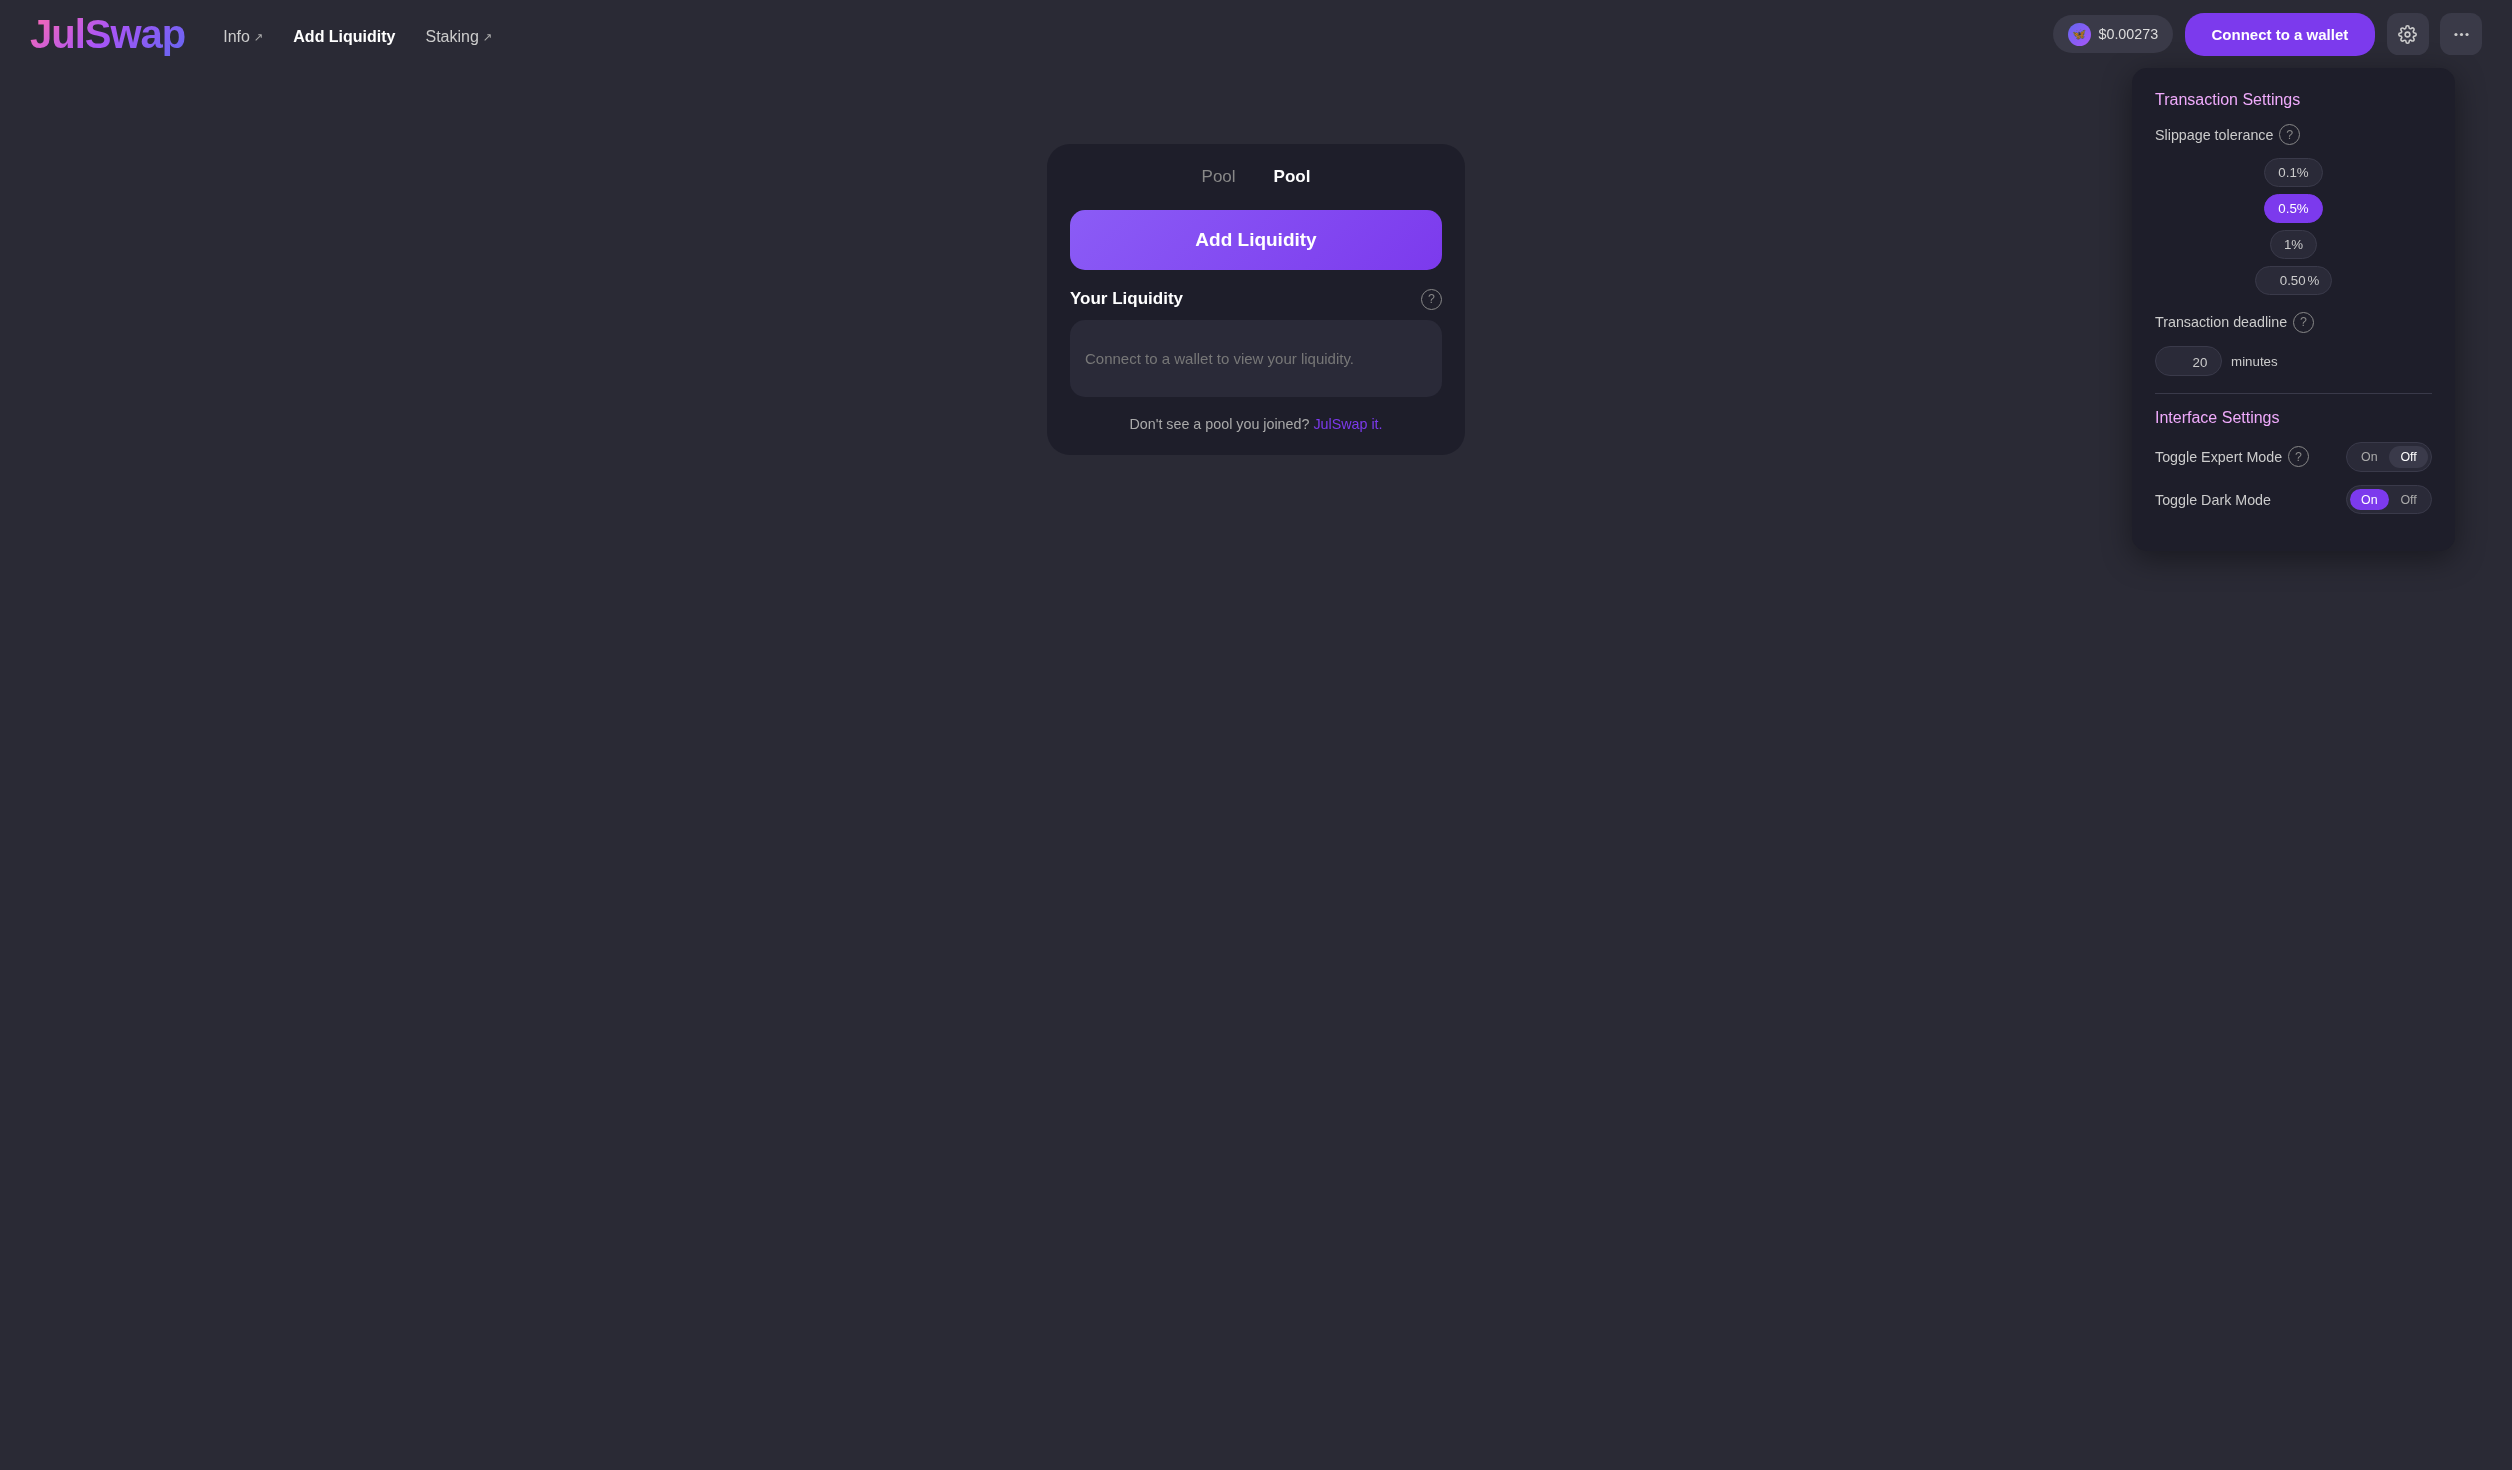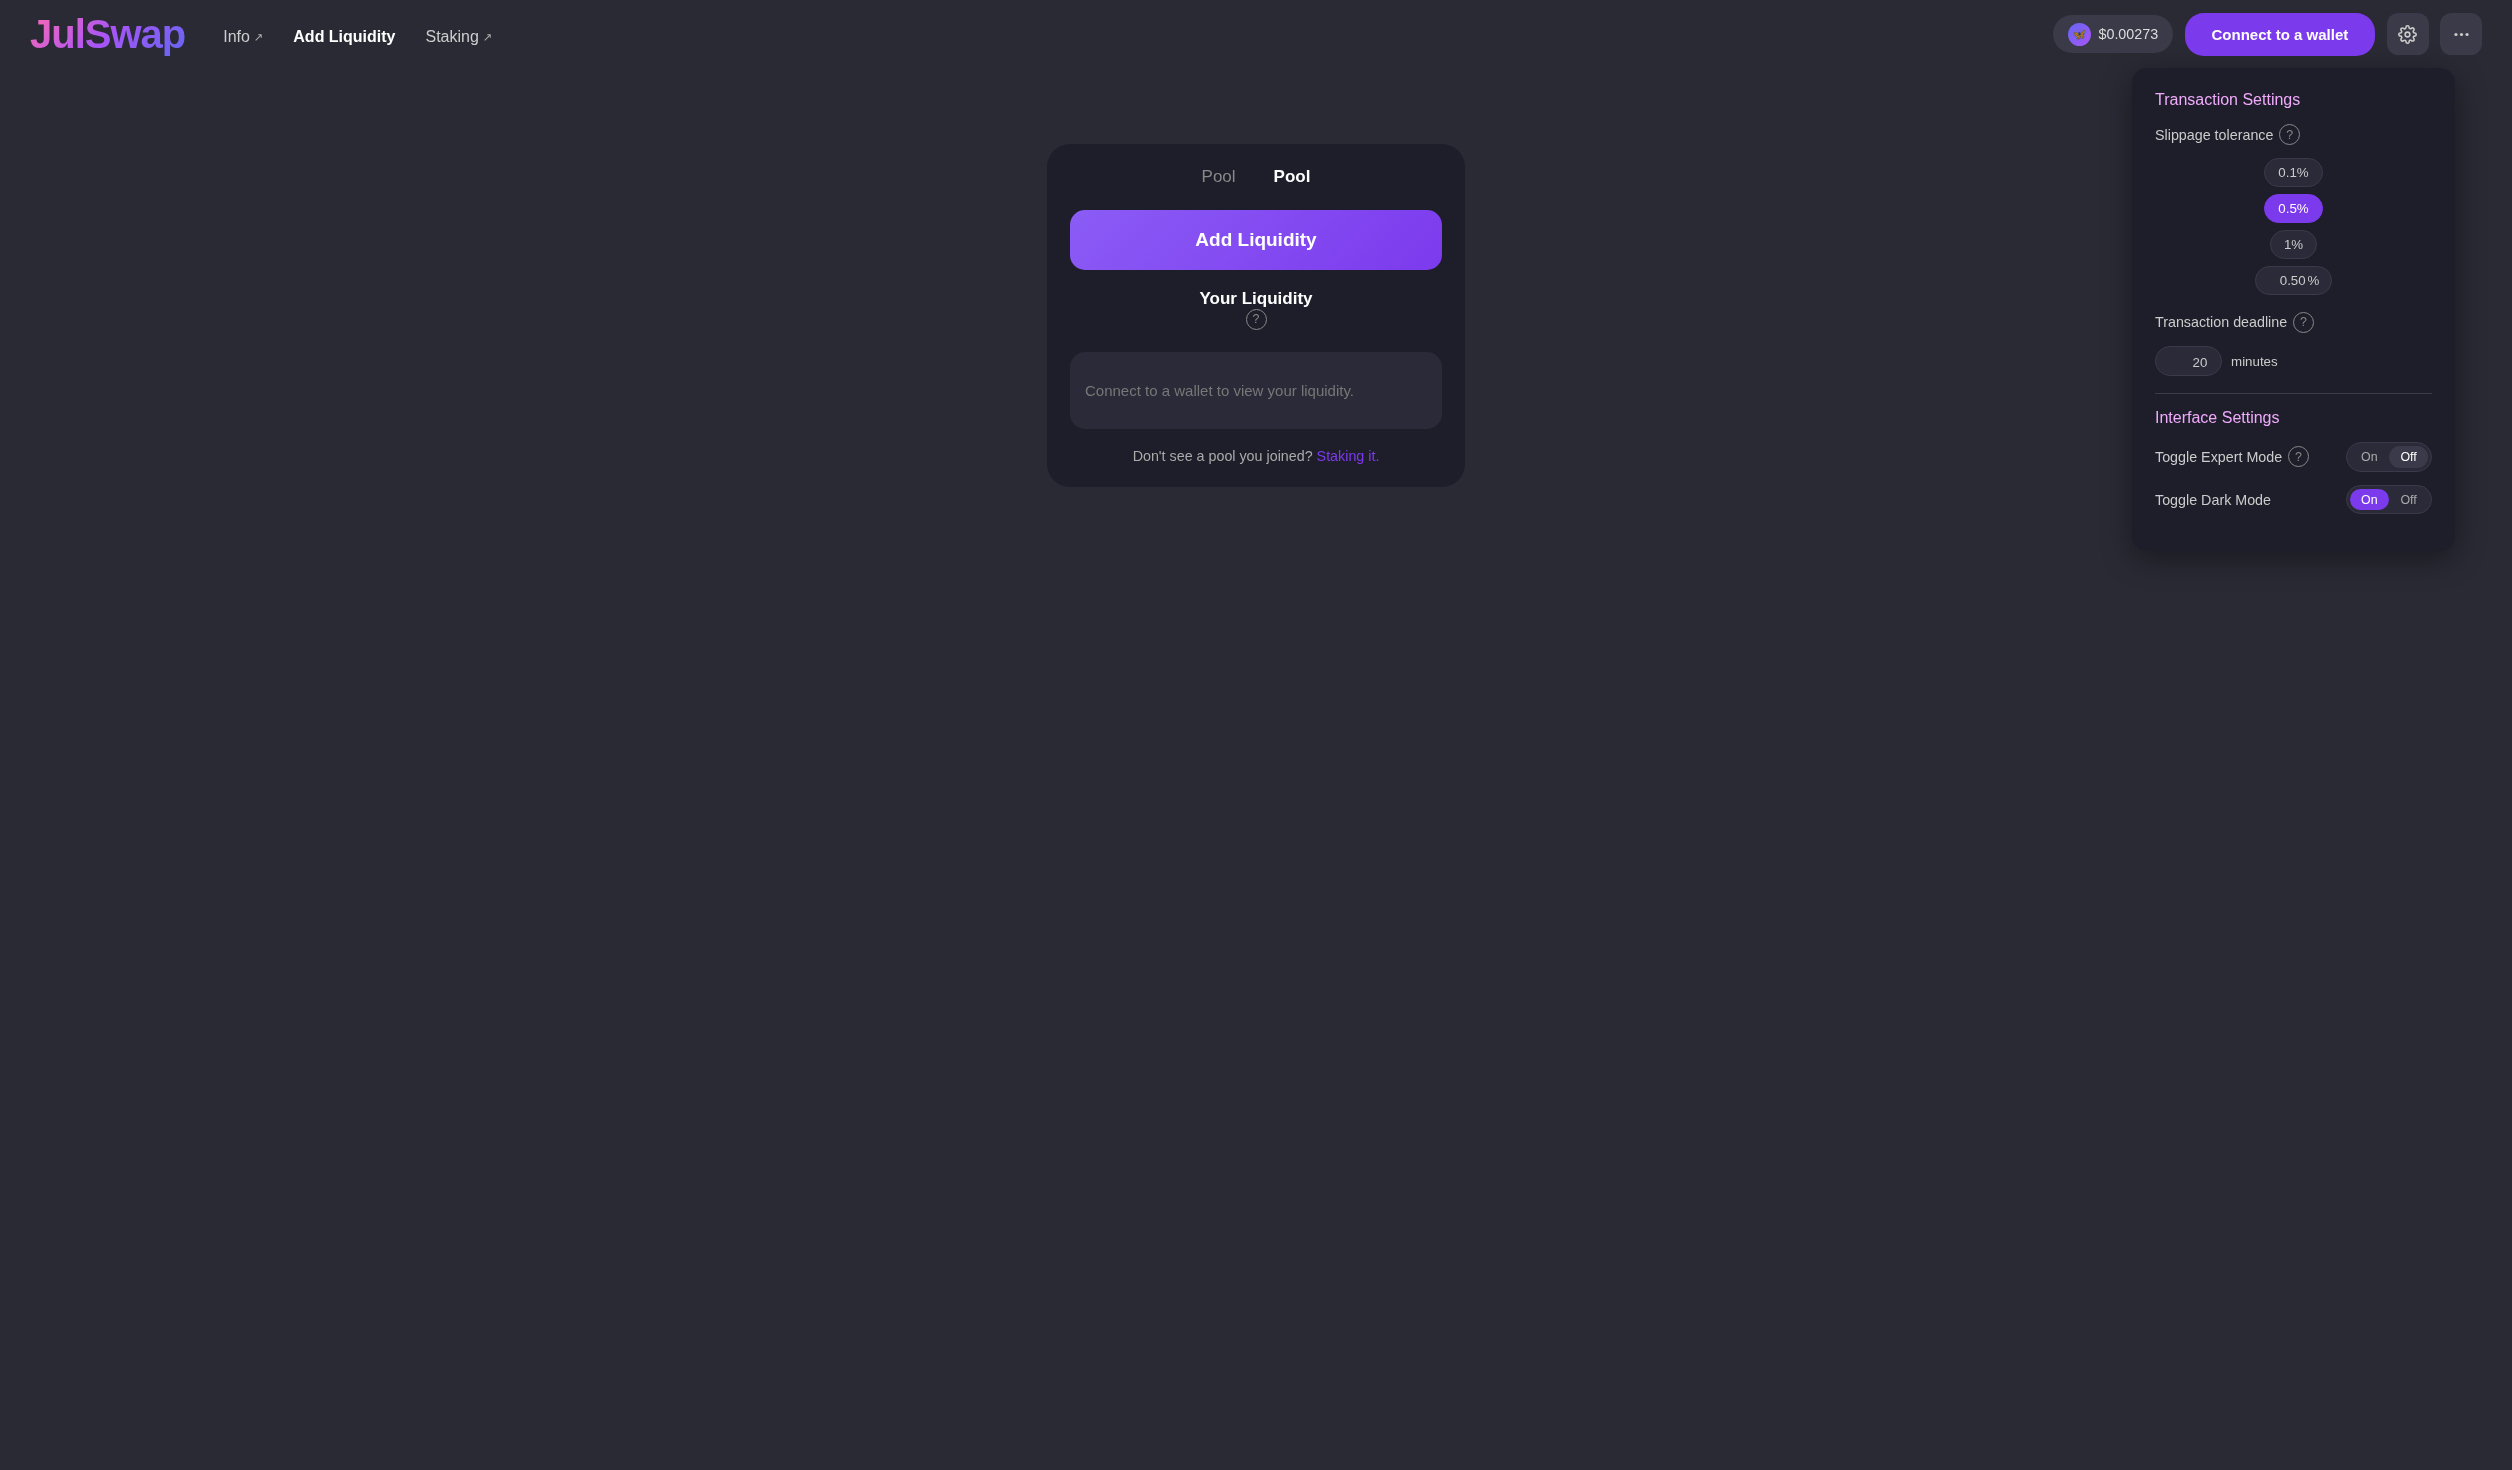--- a/index.html
+++ b/index.html
@@ -144,22 +144,21 @@
       font-weight: 700;
       width: 100%;
       padding: 19px;
       cursor: pointer;
       margin-bottom: 19px;
     }
     .your-liquidity-header {
       display: flex;
       align-items: center;
       justify-content: space-between;
-      margin-bottom: 22px;
-      flex-direction: column;
+      margin-bottom: 10px;
     }
     .your-liquidity-title {
       font-size: 17px;
       font-weight: 600;
       color: #fff;
     }
     .help-icon {
       width: 21px;
       height: 21px;
       border: 1.9px solid #888;
@@ -374,21 +373,21 @@
     <div class="your-liquidity-header">
       <span class="your-liquidity-title">Your Liquidity</span>
       <div class="help-icon">?</div>
     </div>
     <div class="liquidity-box">
       <p>Connect to a wallet to view your liquidity.</p>
     </div>
     <div class="import-text">
       <span>Don't see a pool you joined?</span>
       <span> </span>
-      <span class="import-link">Staking it.</span>
+      <span class="import-link">JulSwap it.</span>
     </div>
   </div>
 
   <div class="settings-panel">
     <div class="settings-section-title">Transaction Settings</div>
 
     <div class="settings-row">
       <div class="settings-label">
         <span>Slippage tolerance</span>
         <div class="help-icon">?</div>

